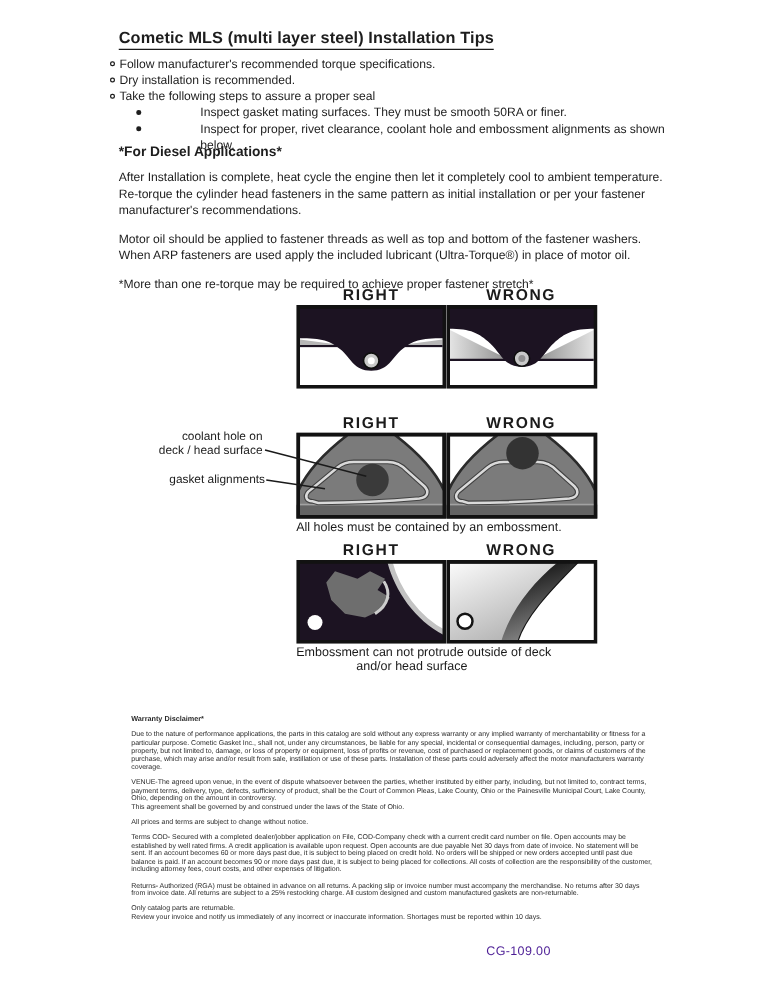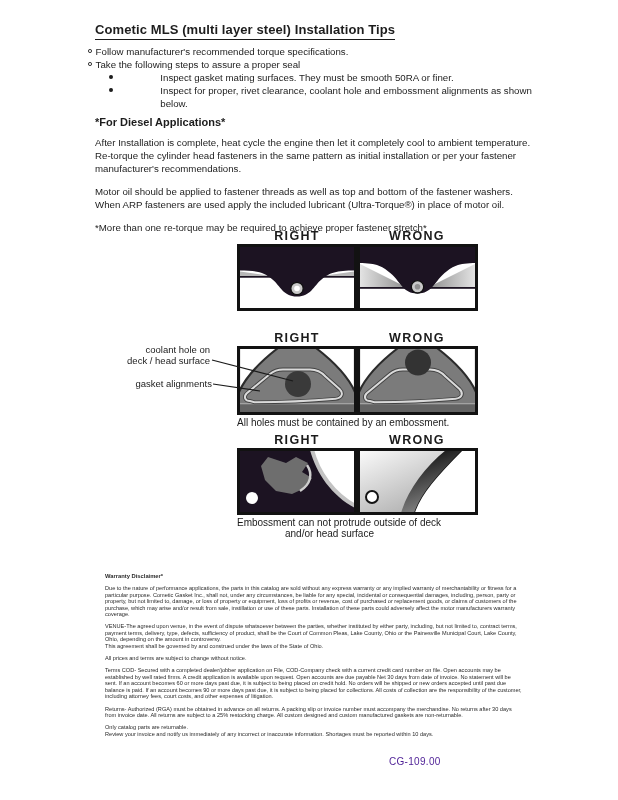--- a/index.html
+++ b/index.html
@@ -53,20 +53,24 @@
 
   <div class="title">Cometic MLS (multi layer steel) Installation Tips</div>
 
   <div class="tips">
     <div class="tip">
       <span class="o-bullet"></span>
       <span>Follow manufacturer's recommended torque specifications.</span>
     </div>
     <div class="tip">
       <span class="o-bullet"></span>
+      <span>Dry installation is recommended.</span>
+    </div>
+    <div class="tip">
+      <span class="o-bullet"></span>
       <span>Take the following steps to assure a proper seal</span>
     </div>
     <div class="tip sub">
       <span class="f-bullet"></span>
       <span>Inspect gasket mating surfaces.  They must be smooth 50RA or finer.</span>
     </div>
     <div class="tip sub">
       <span class="f-bullet"></span>
       <span>Inspect for proper, rivet clearance, coolant hole and embossment alignments as shown below.</span>
     </div>

